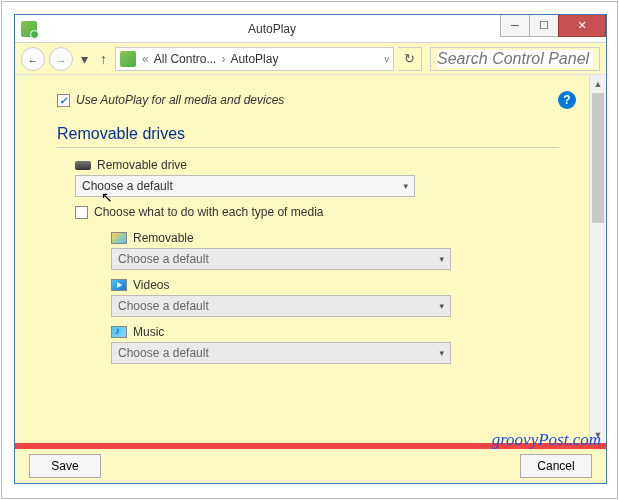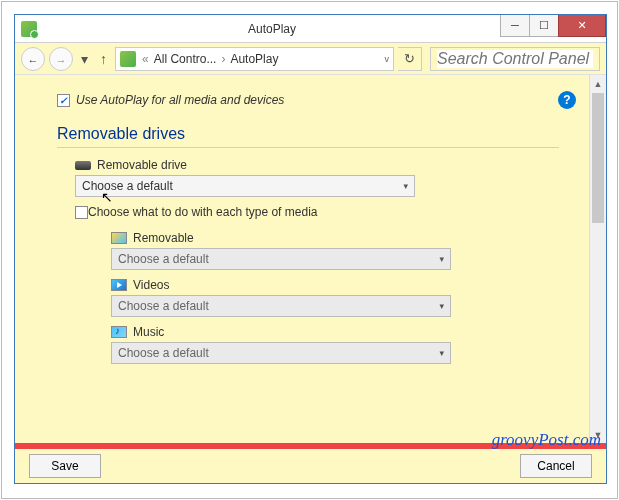--- a/index.html
+++ b/index.html
@@ -40,21 +40,21 @@
 .item-icon { width:16px; height:12px; display:inline-block;}
 .icon-drive{ background:linear-gradient(#777,#333); border-radius:2px; height:9px;}
 .icon-pic{ background:linear-gradient(135deg,#ffd54f,#4fc3f7); border:1px solid #888;}
 .icon-vid{ background:linear-gradient(135deg,#4fc3f7,#1976d2); border:1px solid #888; position:relative;}
 .icon-vid::after{content:""; position:absolute; left:5px; top:2px; border-left:5px solid #fff; border-top:3px solid transparent; border-bottom:3px solid transparent;}
 .icon-mus{ background:linear-gradient(135deg,#4fc3f7,#81d4fa); border:1px solid #888; position:relative;}
 .icon-mus::after{content:"♪"; color:#0d47a1; font-size:10px; position:absolute; left:3px; top:-2px;}
 .combo { width: 340px; height: 22px; border:1px solid #bbb; background:#eaeaea; display:flex; align-items:center; padding:0 6px; font-size:12px; color:#666; justify-content:space-between;}
 .combo.enabled{ background:#f5f5f5; color:#333;}
 .combo .arrow{ font-size:9px; color:#555;}
-.subchk { display:flex; align-items:center; margin:6px 0 12px 18px;}
+.subchk { display:flex; align-items:center; gap:6px; margin:6px 0 12px 18px;}
 .media-group{ margin-left:36px;}
 .scrollbar { width:17px; background:#f0f0f0; border-left:1px solid #ddd; position:relative;}
 .scrollbar .thumb{ position:absolute; top:18px; left:2px; right:2px; height:130px; background:#c8c8c8; border-radius:1px;}
 .scrollbar .sbtn{ height:17px; display:flex; align-items:center; justify-content:center; font-size:9px; color:#666;}
 .scrollbar .sbtn.bot{position:absolute; bottom:0; left:0; right:0;}
 .footer { height:40px; border-top:6px solid #ef4444; display:flex; align-items:center; justify-content:space-between; padding:0 14px; gap:20px;}
 .btn { min-width:72px; height:24px; border:1px solid #aaa; background:#f5f5f5; font-size:12px; padding:0 14px; display:flex; align-items:center; justify-content:center; cursor:default;}
 .watermark{ position:absolute; right:18px; bottom:50px; font-size:17px; color:#1d4ed8; font-style:italic; font-family:Georgia,serif; pointer-events:none;margin-left:40px;}
 </style>
 </head>

